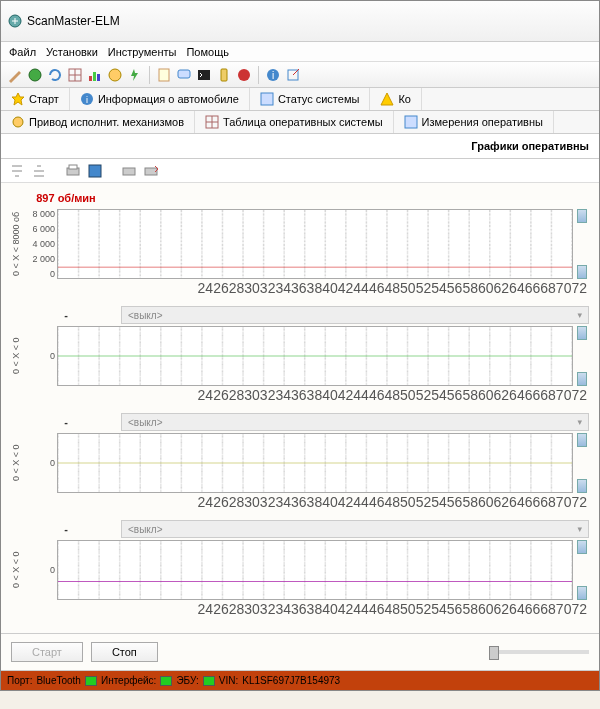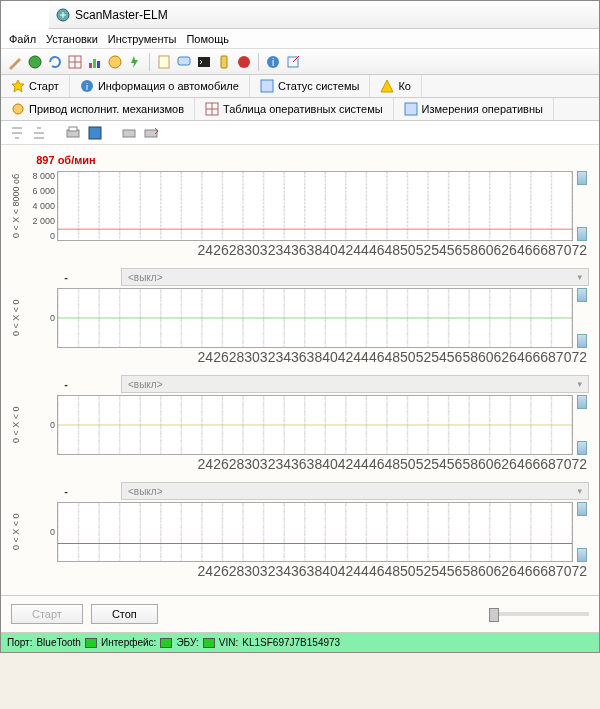--- a/index.html
+++ b/index.html
@@ -1,18 +1,18 @@
 <!DOCTYPE html>
 <html><head>
 <meta charset="utf-8">
 <style>
 * { box-sizing: border-box; margin: 0; padding: 0; }
 body { font-family: Tahoma, Arial, sans-serif; font-size: 11px; background: #f4f0e8; width: 600px; }
 .window { border: 1px solid #888; background: #fff; }
-.titlebar { height: 28px; display: flex; align-items: center; padding: 0 6px; background: linear-gradient(#fdfdfd,#f0f0f0); border-bottom: 1px solid #ccc; margin-left: 48px; }
+.titlebar { height: 41px; display: flex; align-items: center; padding: 0 6px; background: linear-gradient(#fdfdfd,#f0f0f0); border-bottom: 1px solid #ccc; }
 .titlebar .logo { width: 16px; height: 16px; margin-right: 4px; }
 .titlebar .title { font-size: 12px; }
 .menubar { height: 20px; display: flex; gap: 10px; padding: 0 8px; align-items: center; border-bottom: 1px solid #ddd; background:#fdfdfd; }
 .menubar span { cursor: default; }
 .toolbar { height: 26px; display: flex; align-items: center; gap: 4px; padding: 0 6px; border-bottom: 1px solid #ccc; background: linear-gradient(#fefefe,#f0f0f0); }
 .toolbar .ico { width:16px; height:16px; display:inline-block; }
 .toolbar .sep { width:1px; height:18px; background:#ccc; margin:0 2px; }
 .tabrow { display:flex; border-bottom:1px solid #ccc; background:#f7f7f7; }
 .tab { padding:4px 10px; border-right:1px solid #ddd; display:flex; align-items:center; gap:4px; white-space:nowrap; }
 .tab .tico { width:14px; height:14px; display:inline-block; }
@@ -31,21 +31,21 @@
 .plot { flex:1; border:1px solid #aaa; position:relative; background:#fff; }
 .xticks { display:flex; justify-content:flex-end; font-size:14px; color:#555; padding:1px 2px 0 46px; }
 .sliders { width:16px; display:flex; flex-direction:column; justify-content:space-between; padding-left:4px; }
 .sliders .sl { width:10px; height:14px; background:linear-gradient(#cde,#9bd); border:1px solid #7aa; }
 .footer { padding:8px 10px; display:flex; gap:8px; align-items:center; border-top:1px solid #ccc; background:#fdfcf9; }
 .footer .btn { padding:3px 20px; border:1px solid #aaa; background:linear-gradient(#fdfdfd,#eee); font-size:11px; }
 .footer .btn.disabled { color:#aaa; }
 .footer .spacer { flex:1; }
 .footer .slider { width:100px; height:4px; background:#ddd; position:relative; }
 .footer .slider:after { content:""; position:absolute; left:0; top:-4px; width:8px; height:12px; background:#ccc; border:1px solid #888; }
-.status { height:20px; display:flex; align-items:center; gap:4px; padding:0 6px; border-top:1px solid #ccc; background:#86efac; font-size:10px; }
+.status { height:20px; display:flex; align-items:center; gap:4px; padding:0 6px; border-top:1px solid #ccc; background:#c2410c; font-size:10px; }
 .status .led { width:12px; height:10px; border:1px solid #555; display:inline-block; }
 .status .led.green { background:#2c2; }
 svg.grid { width:100%; height:100%; display:block; }
 </style>
 </head>
 <body>
 
 <div class="window">
 
   <div class="titlebar">
@@ -159,20 +159,21 @@
         <span>Таблица оперативных системы</span>
       </div>
     <div class="tab">
         <svg class="tico">
           <rect x="1" y="1" width="12" height="12" fill="#cdf" stroke="#48c"></rect>
         </svg>
         <span>Измерения оперативны</span>
       </div>
   </div>
 
+  <div class="pagetitle">Графики оперативны</div>
 
   <div class="subtoolbar">
     <svg class="sico">
         <path d="M3 3h10M3 8h10M6 13h4" stroke="#888"></path>
       </svg>
     <svg class="sico">
         <path d="M6 3h4M3 8h10M3 13h10" stroke="#888"></path>
       </svg>
     <span style="width:6px"></span>
     <svg class="sico">

